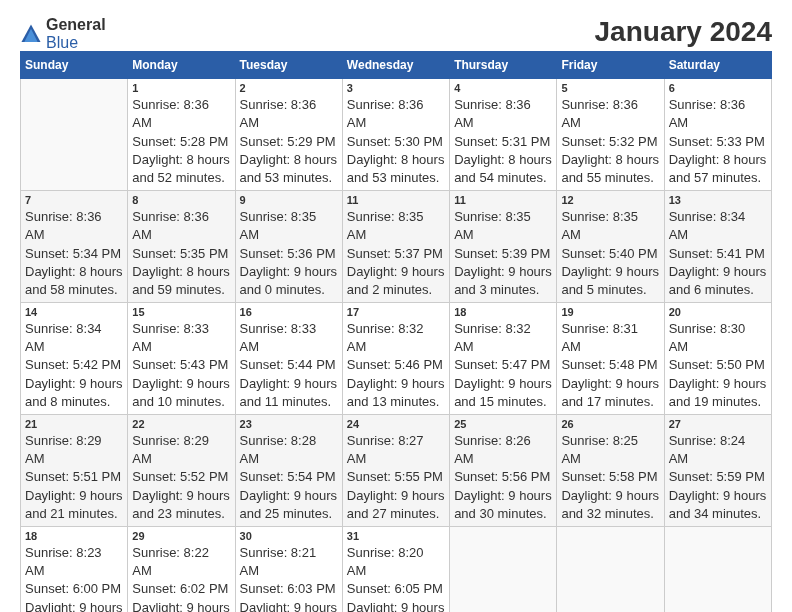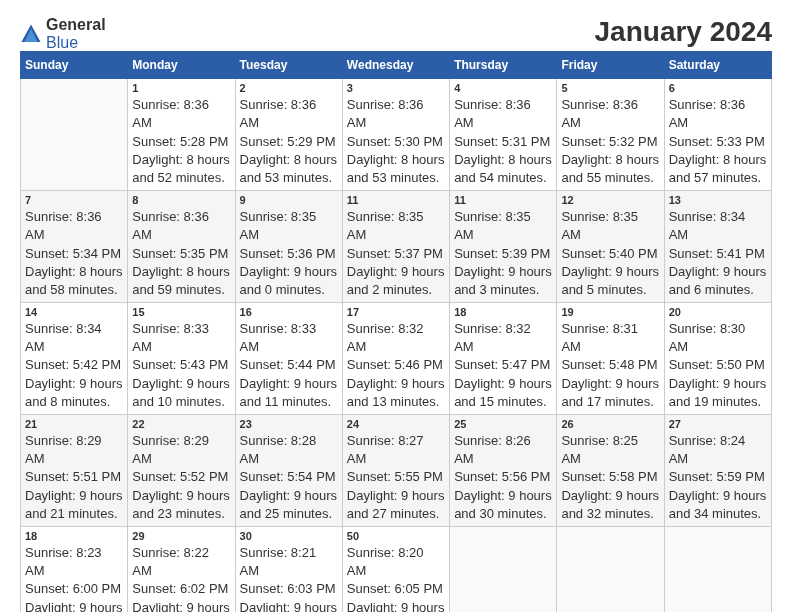--- a/index.html
+++ b/index.html
@@ -257,21 +257,21 @@
           </td>
           <td>
             <span class="day-number">29</span>
             <div class="day-info">Sunrise: 8:22 AM<br>Sunset: 6:02 PM<br>Daylight: 9 hours and 39 minutes.</div>
           </td>
           <td>
             <span class="day-number">30</span>
             <div class="day-info">Sunrise: 8:21 AM<br>Sunset: 6:03 PM<br>Daylight: 9 hours and 41 minutes.</div>
           </td>
           <td>
-            <span class="day-number">50</span>
+            <span class="day-number">31</span>
             <div class="day-info">Sunrise: 8:20 AM<br>Sunset: 6:05 PM<br>Daylight: 9 hours and 44 minutes.</div>
           </td>
           <td class="empty"></td>
           <td class="empty"></td>
           <td class="empty"></td>
         </tr>
       </tbody>
   </table>
 </div>
 

